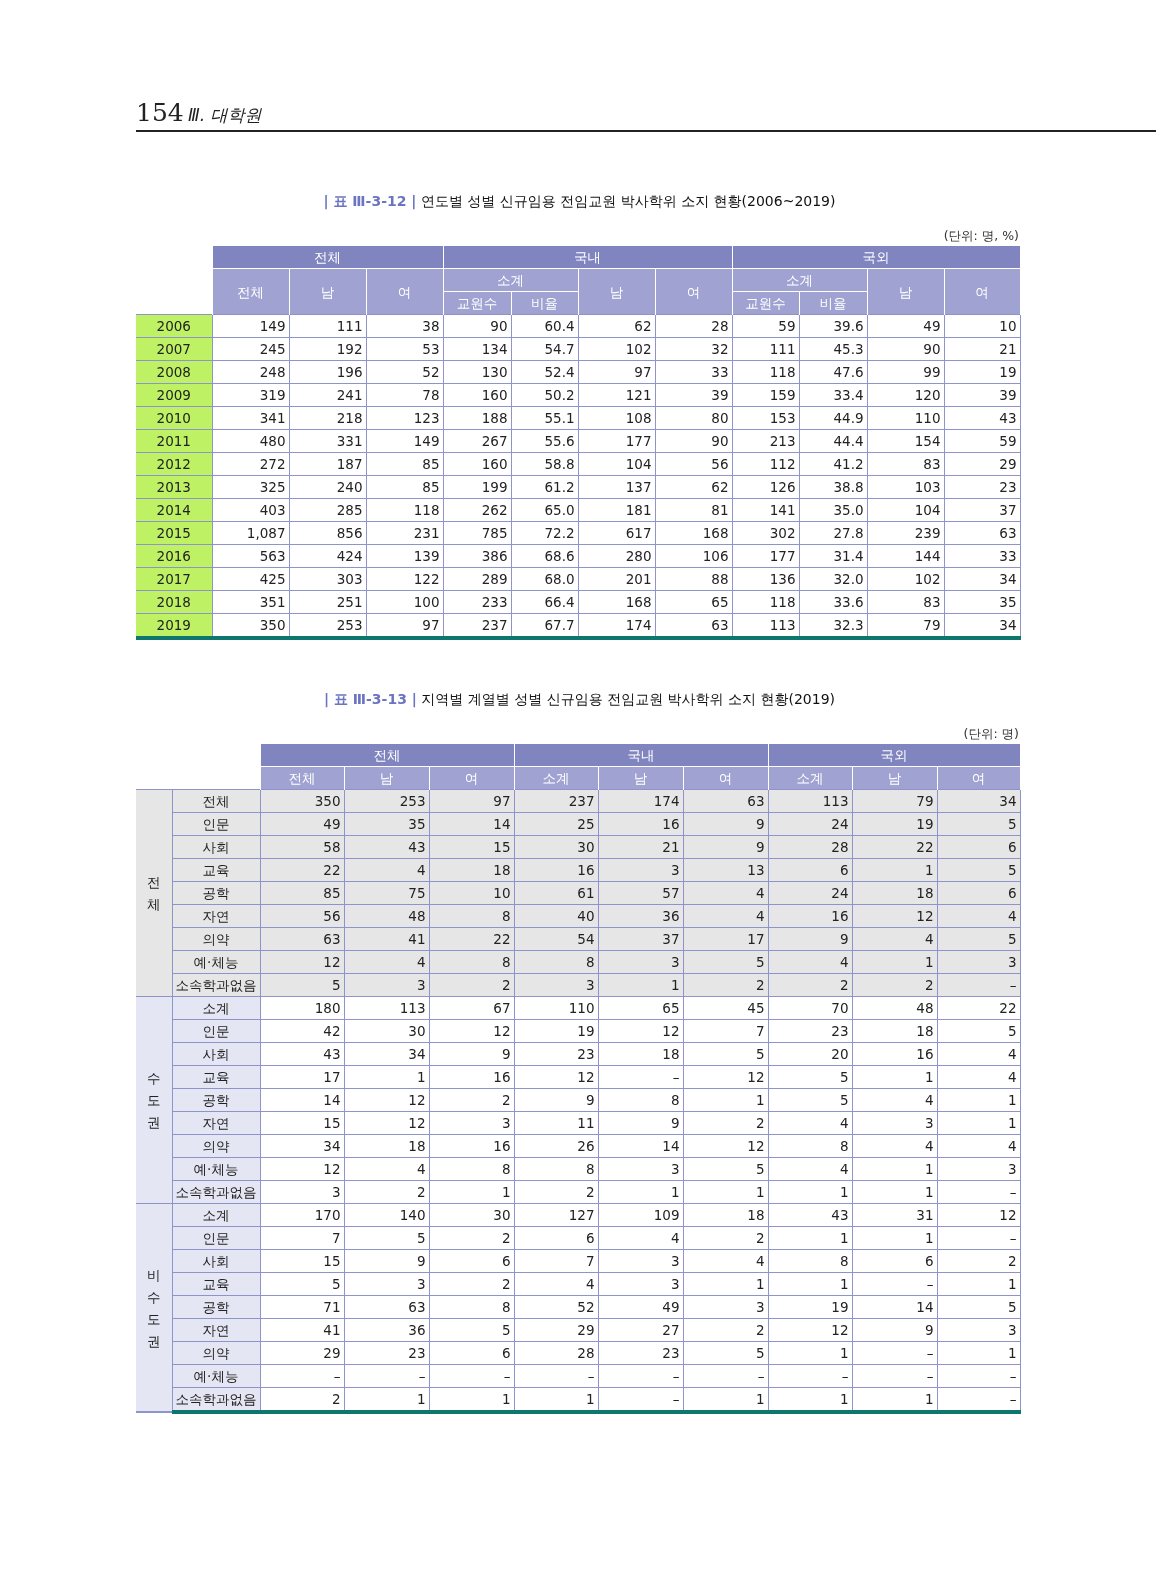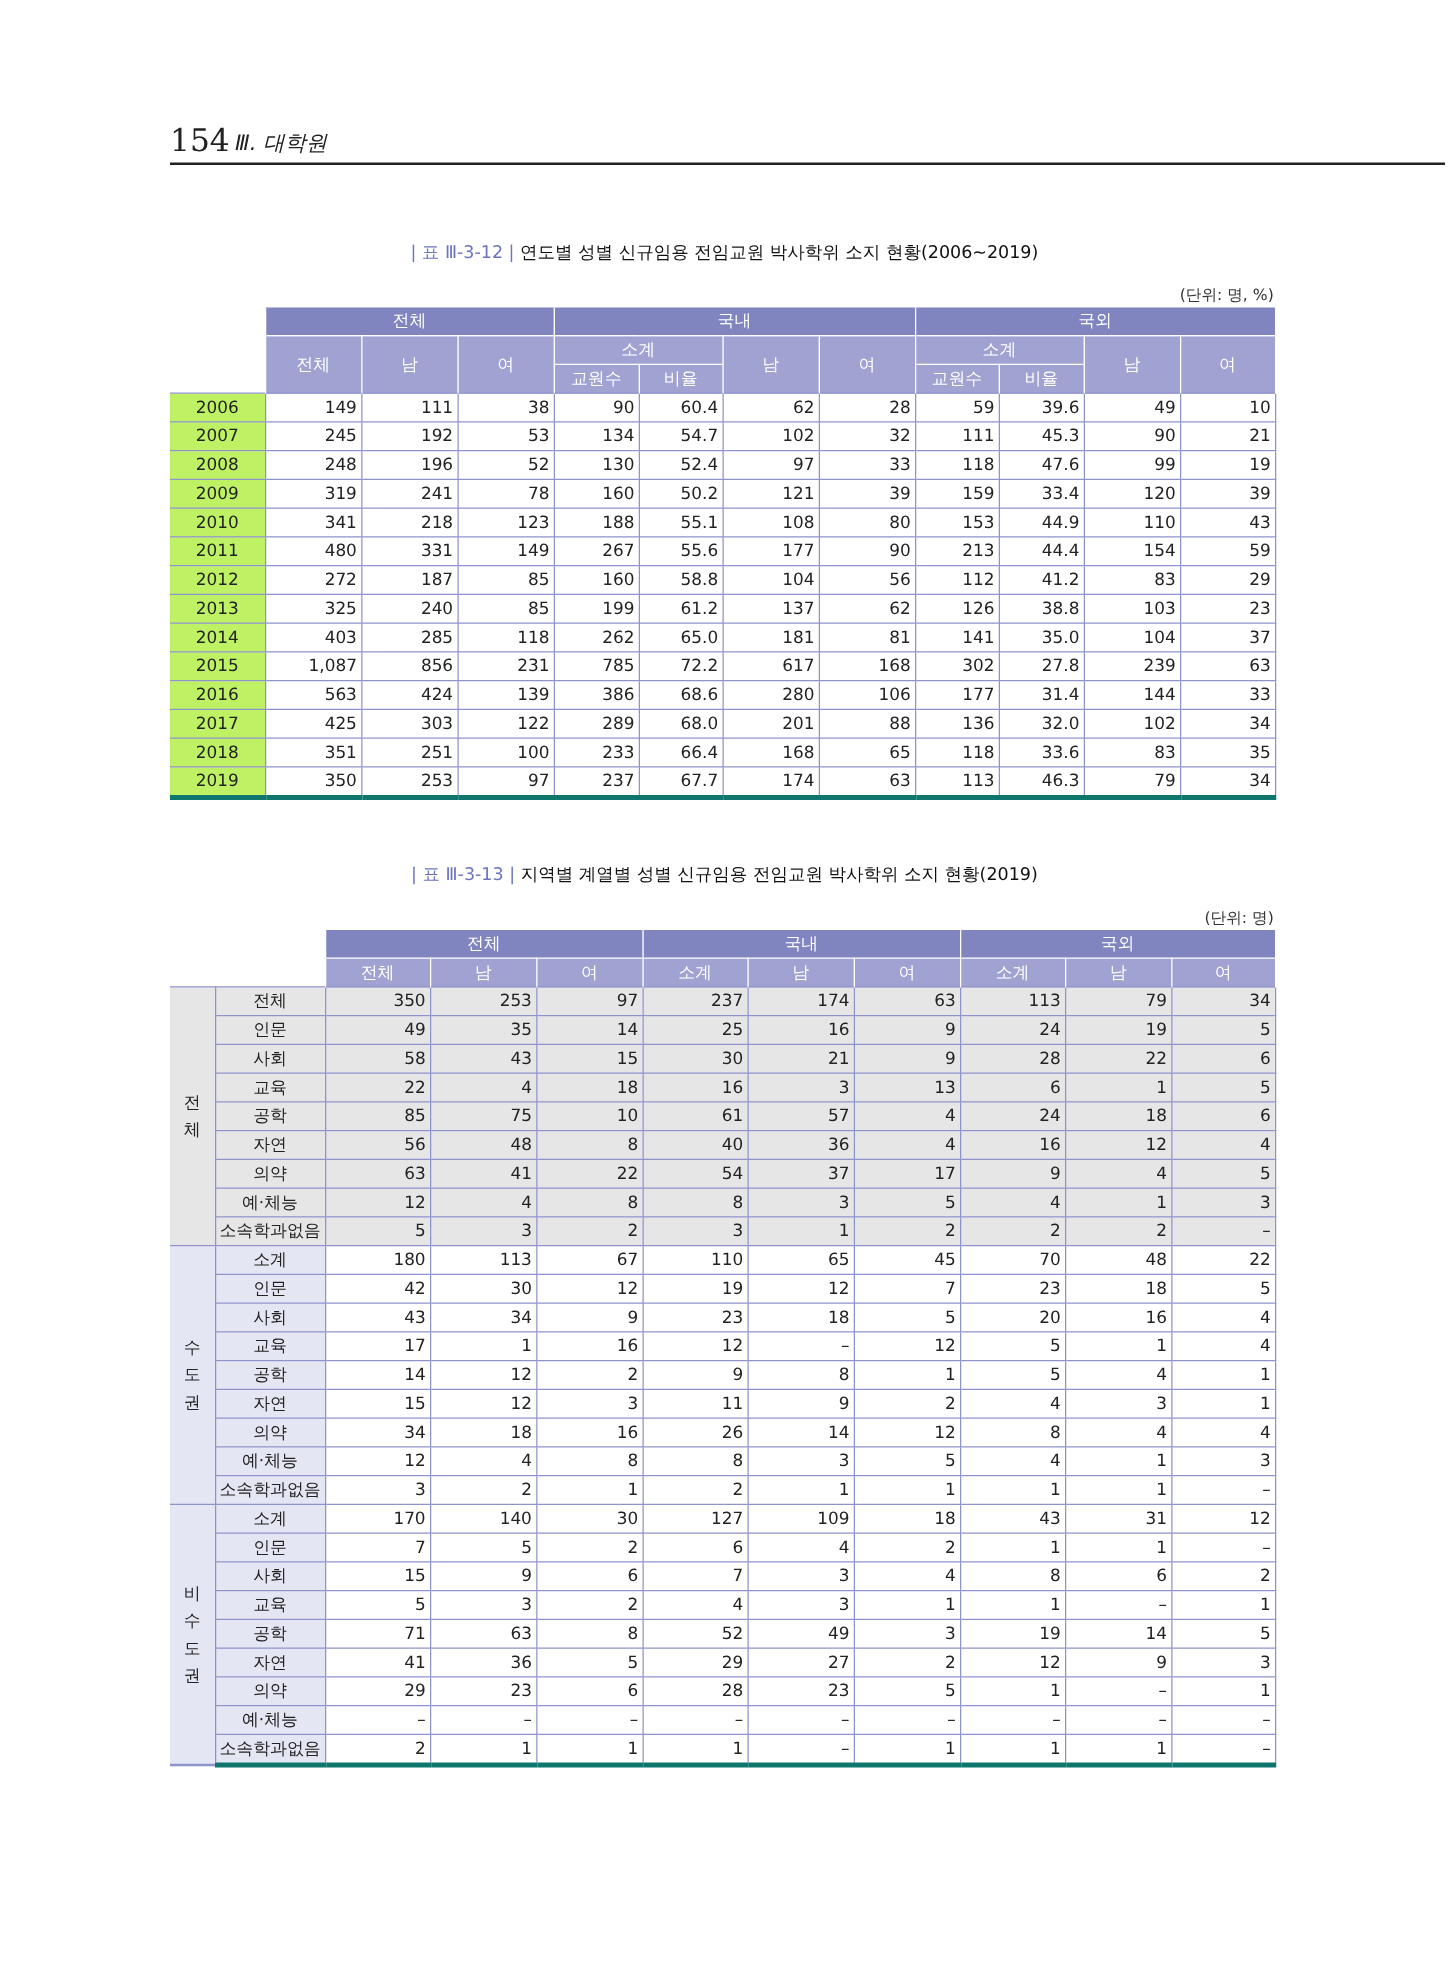--- a/index.html
+++ b/index.html
@@ -3,21 +3,21 @@
 <meta charset="utf-8">
 <style>
   html, body { margin: 0; padding: 0; background: #ffffff; }
   body { width: 1159px; height: 1571px; position: relative; font-family: "DejaVu Sans", "Liberation Sans", sans-serif; color: #222; }
 
   .page-header { position: absolute; left: 136px; top: 96px; width: 1020px; height: 34px; border-bottom: 2px solid #222; }
   .page-num { position: absolute; left: 0; top: 0; font-family: "DejaVu Serif", "Liberation Serif", serif; font-size: 25px; line-height: 34px; color: #222; }
   .chapter { position: absolute; left: 52px; top: 2px; font-size: 17px; line-height: 34px; color: #222; font-style: italic; }
 
   .caption { position: absolute; left: 0; width: 1159px; text-align: center; font-size: 14px; color: #111; }
-  .caption .tag { color: #6b74c0; }
+  .caption .tag { color: #6b74c0; font-weight: bold; }
   .unit { position: absolute; right: 140px; font-size: 12.5px; color: #333; }
 
   table.t { position: absolute; border-collapse: collapse; table-layout: fixed; font-size: 13.5px; }
   table.t td, table.t th { padding: 0 3px; height: 22px; line-height: 22px; box-sizing: border-box; }
   th.h1 { background: #8085c0; color: #fff; font-weight: normal; border-left: 1px solid #fff; border-right: 1px solid #fff; text-align: center; }
   th.h2 { background: #a0a3d2; color: #fff; font-weight: normal; border-left: 1px solid #fff; border-right: 1px solid #fff; border-top: 1px solid #fff; text-align: center; }
   th.blank { background: #fff; border: none; }
   td.num { text-align: right; border: 1px solid #8f93cc; background: #fff; padding-right: 5px; }
   td.yr { text-align: center; background: #bef264; border: 1px solid #8f93cc; border-left: none; }
   tr.last td { border-bottom: 4px solid #0f766e; }
@@ -268,21 +268,21 @@
       <tr class="last">
         <td class="yr">2019</td>
         <td class="num">350</td>
         <td class="num">253</td>
         <td class="num">97</td>
         <td class="num">237</td>
         <td class="num">67.7</td>
         <td class="num">174</td>
         <td class="num">63</td>
         <td class="num">113</td>
-        <td class="num">46.3</td>
+        <td class="num">32.3</td>
         <td class="num">79</td>
         <td class="num">34</td>
       </tr>
     </tbody>
 </table>
 
 <div class="caption" style="top:691px;">
   <span class="tag">| 표 Ⅲ-3-13 |</span>
   <span>지역별 계열별 성별 신규임용 전임교원 박사학위 소지 현황(2019)</span>
 </div>

